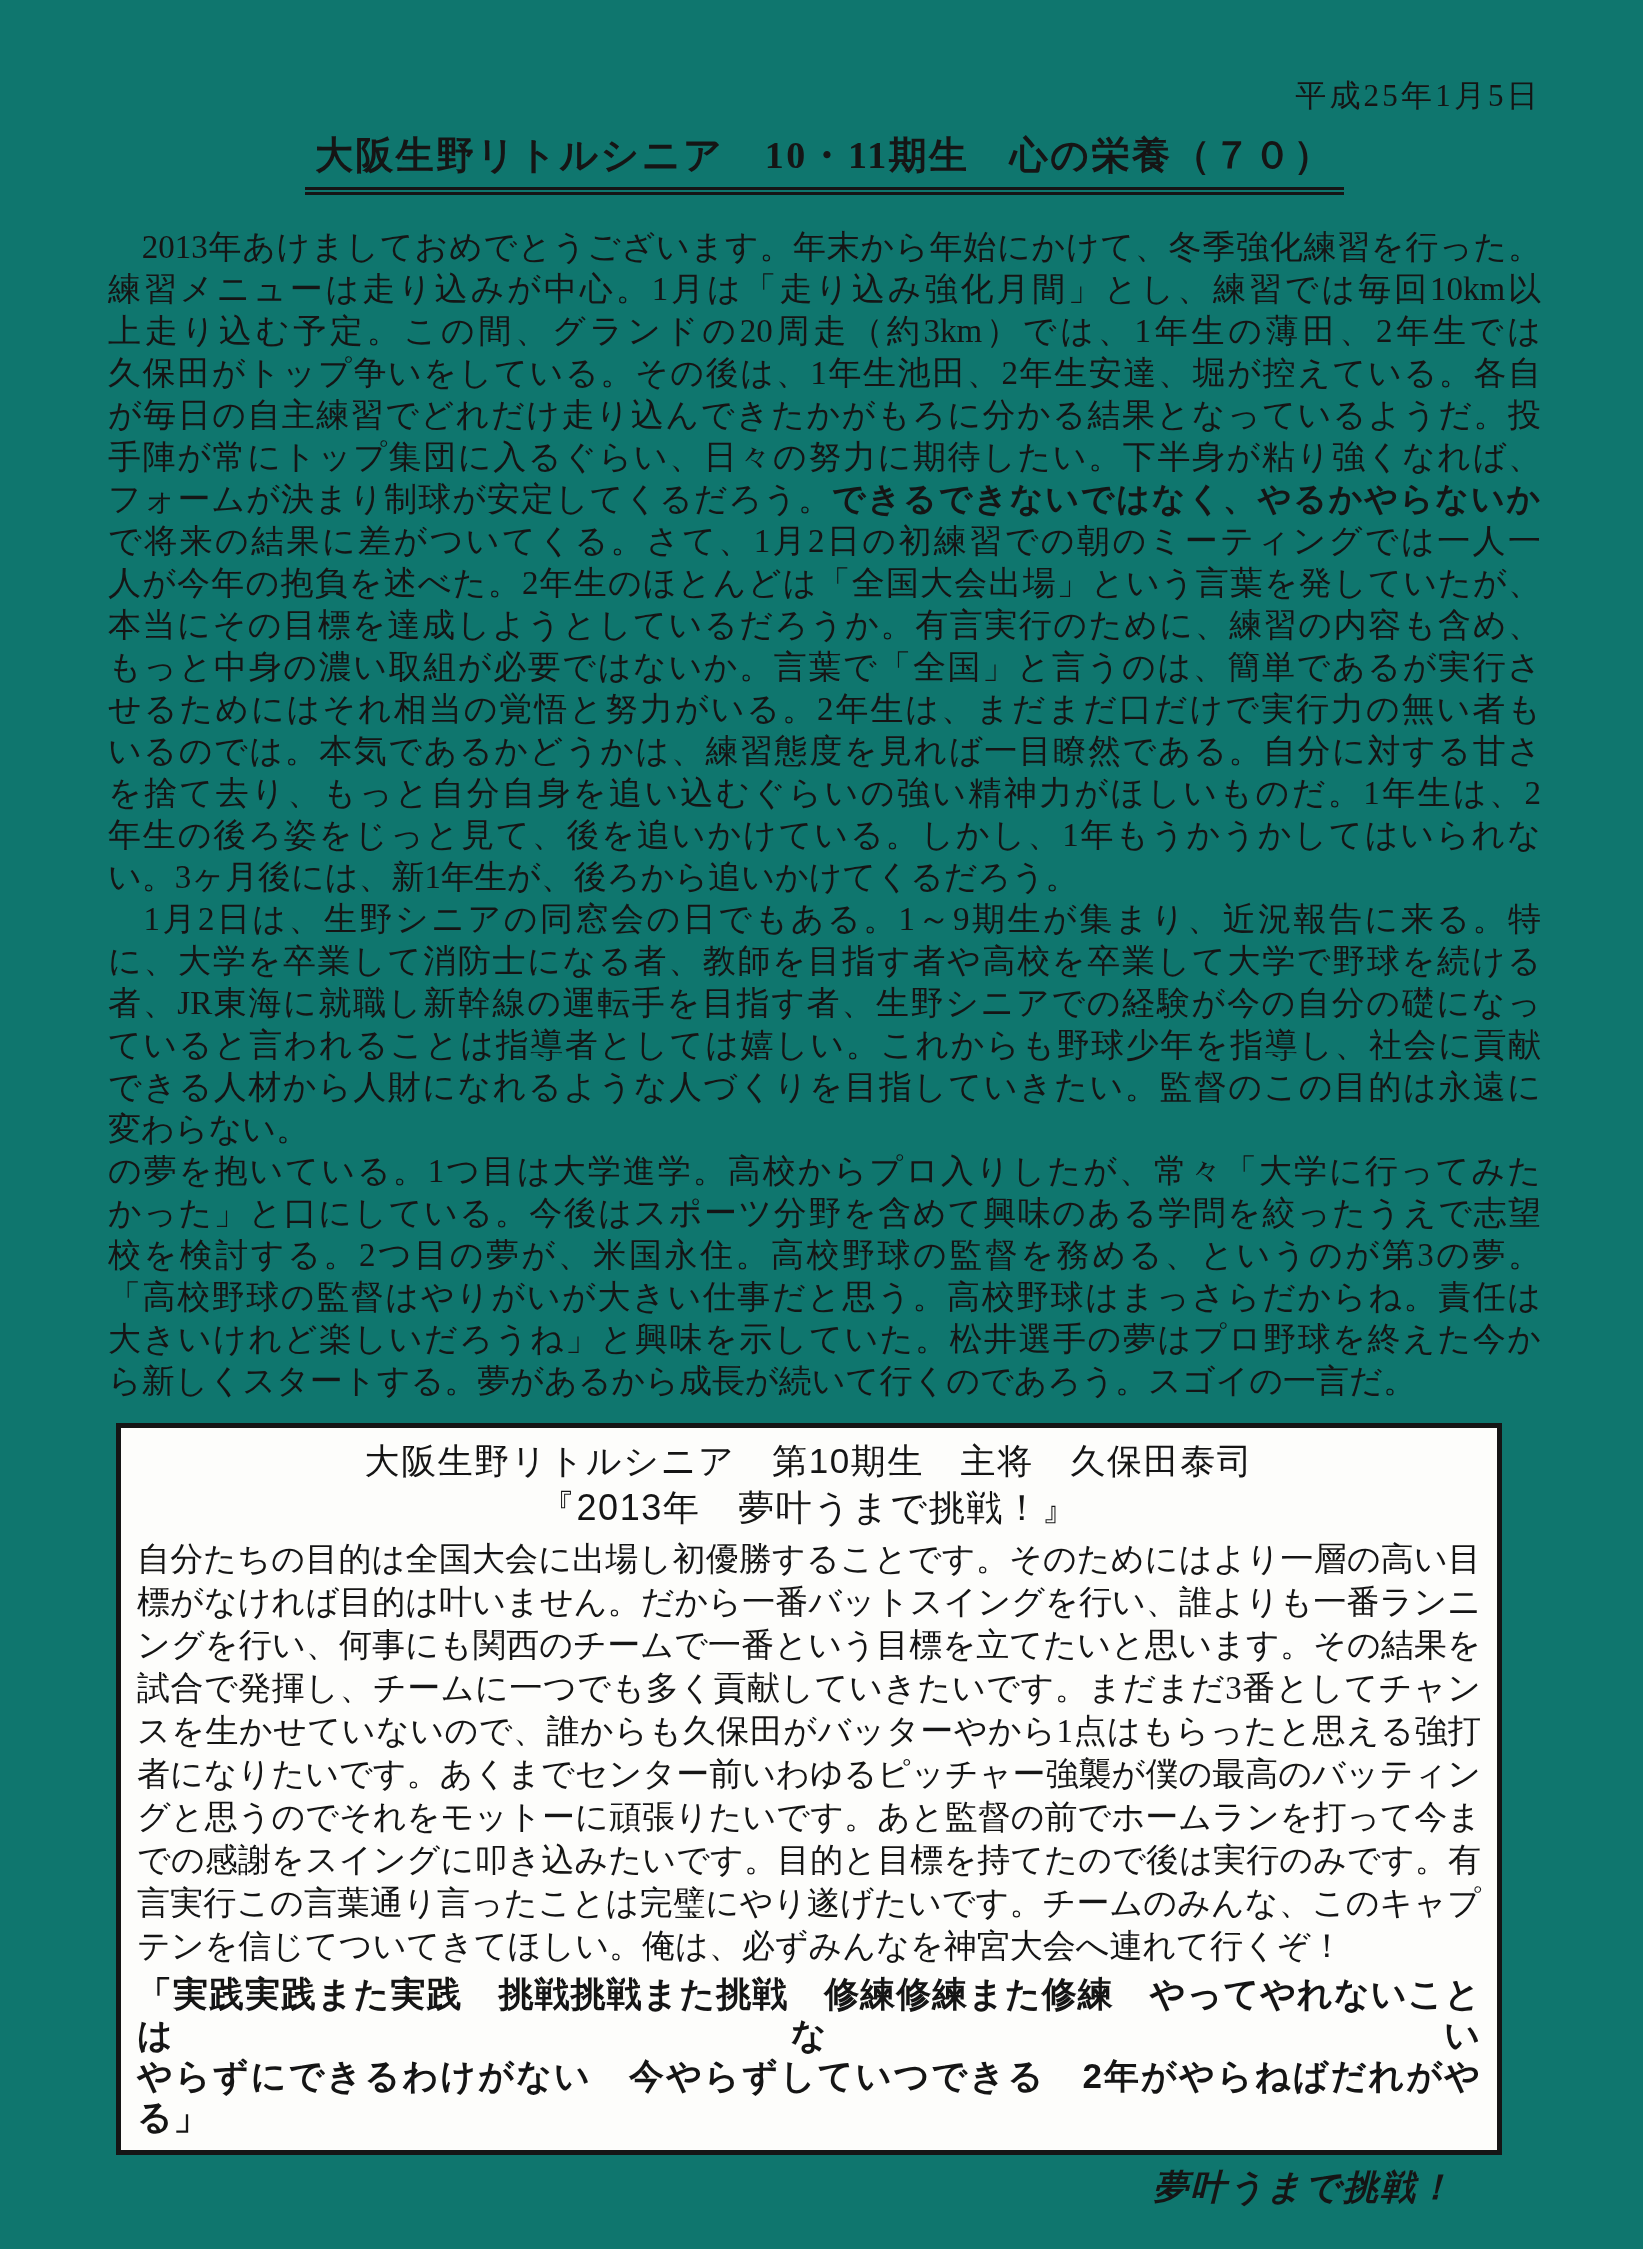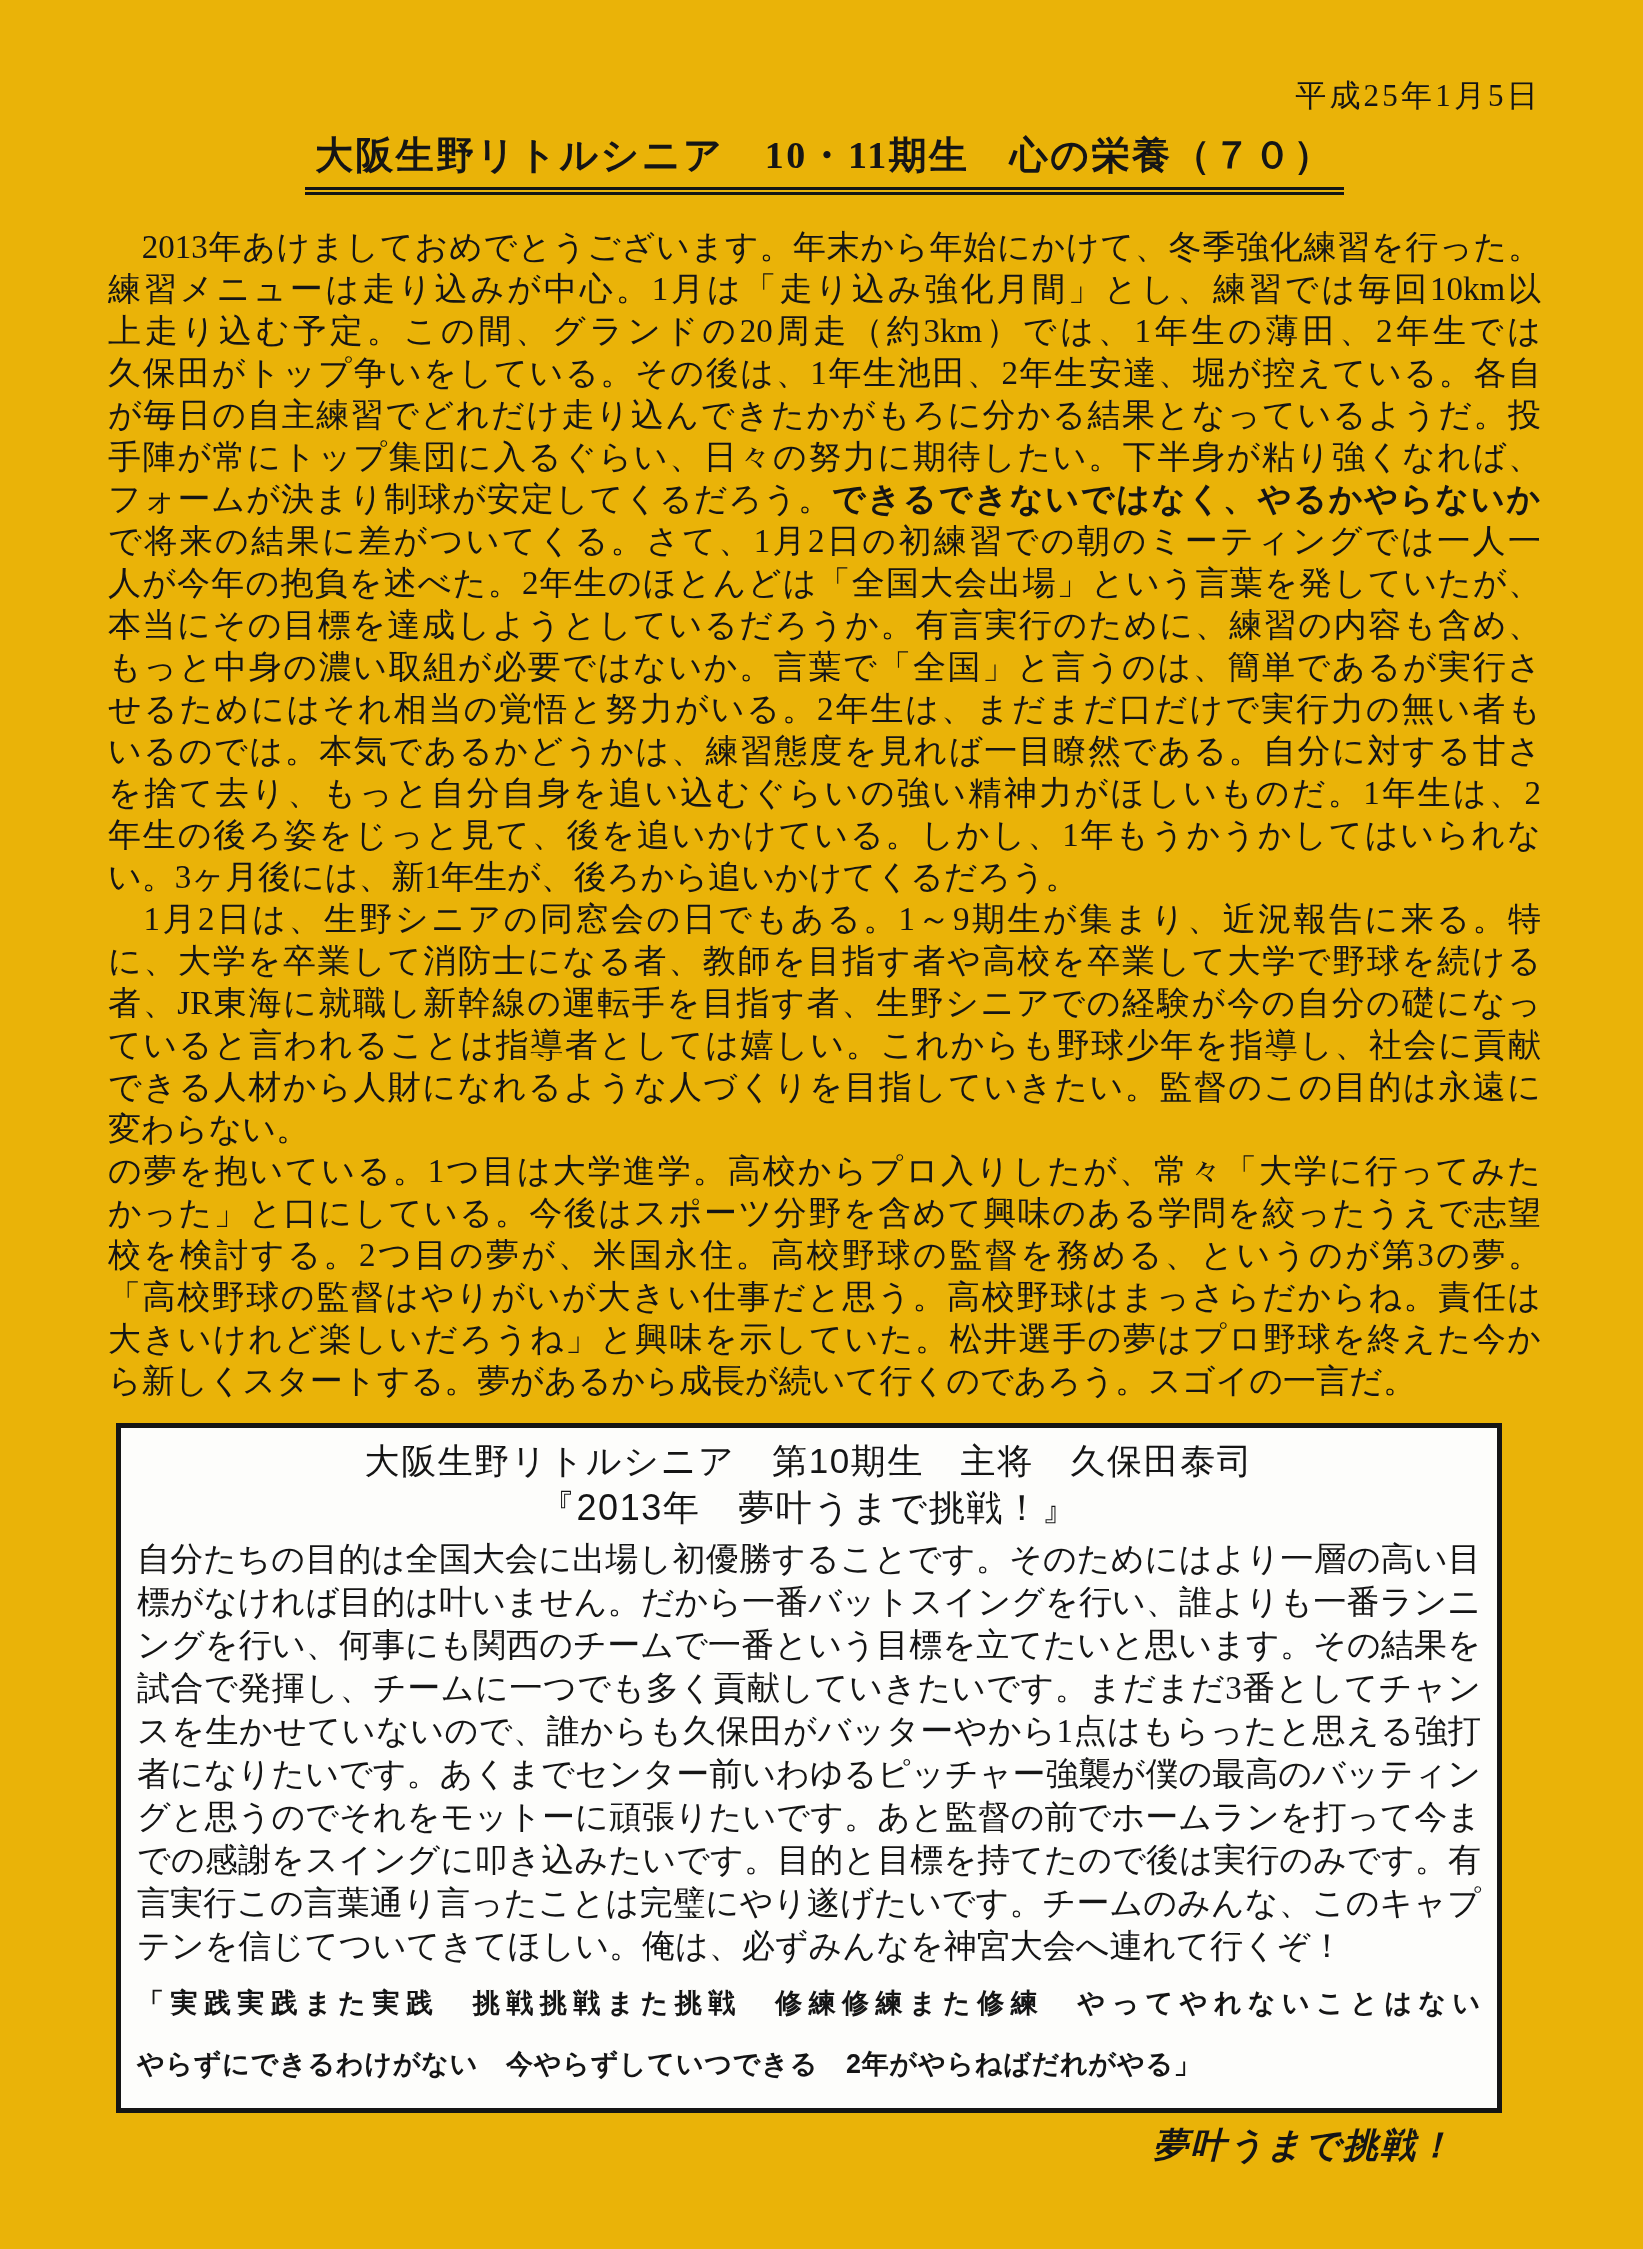--- a/index.html
+++ b/index.html
@@ -1,20 +1,20 @@
 <!DOCTYPE html>
 <html style="font-size:13px"><head>
 <meta charset="utf-8">
 <style>
   html,body{margin:0;padding:0;background:#9a9a9a;}
   .page{
     position:relative;
     width:1644px;height:2250px;
     margin:0 auto;
-    background:#eab308;
+    background:#0f766e;
     color:#151515;
     font-family:"Liberation Serif","DejaVu Serif",serif;
     box-sizing:border-box;
     padding:76px 103px 0 108px;
     overflow:hidden;
   }
   .date{
     text-align:right;
     font-size:31px;
     line-height:40px;
@@ -60,22 +60,22 @@
     letter-spacing:1.6px;
   }
   .box-h2{font-size:36px;}
   .box-body{font-size:33px;line-height:43px;margin-top:6.4px;}
   .box-body .line{min-height:43px;}
   .box-body .line:last-child{text-align-last:left;}
   .box-slogan{margin-top:4.8px;}
   .box-slogan .line{
     font-family:"Liberation Sans","DejaVu Sans",sans-serif;
     font-weight:bold;
-    font-size:27px;
-    line-height:61px;
+    font-size:35px;
+    line-height:41px;
     min-height:46px;
     letter-spacing:0.8px;
   }
   .box-slogan .line:last-child{text-align-last:left;}
   .footer-slogan{
     margin-top:9.6px;
     padding-right:86px;
     text-align:right;
     font-size:35px;
     font-weight:bold;

